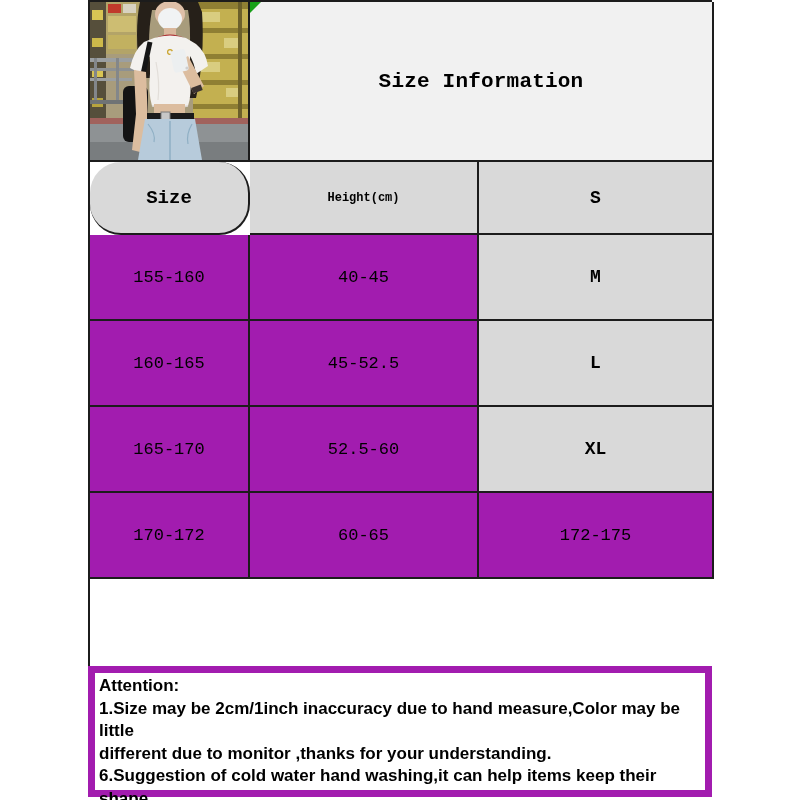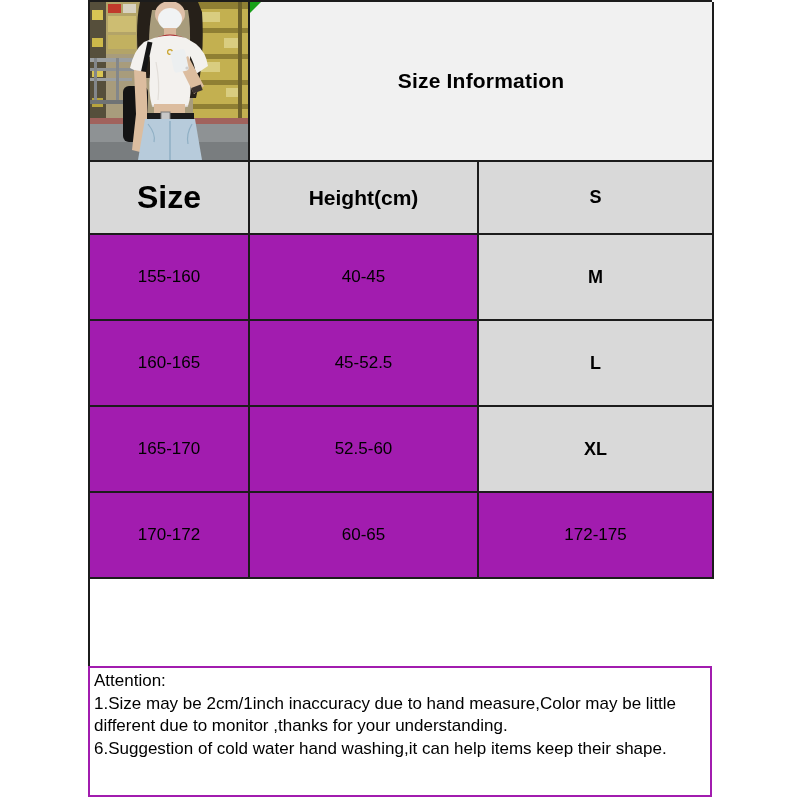--- a/index.html
+++ b/index.html
@@ -16,39 +16,40 @@
     border-top:2px solid #1c1c1c;
     border-left:2px solid #1c1c1c;
     width:622px;
   }
   .cell{
     box-sizing:border-box;
     border-right:2px solid #1c1c1c;
     border-bottom:2px solid #1c1c1c;
     display:flex;align-items:center;justify-content:center;
     text-align:center;
+    font-family:Liberation Mono, monospace;
   }
   .photo-cell{padding:0;background:#a79b7d;overflow:hidden;align-items:stretch;}
   .photo-cell svg{display:block;width:100%;height:100%;}
   .banner-cell{grid-column:2 / 4;background:#f1f1f1;position:relative;}
   .banner-title{font-weight:bold;font-size:21px;letter-spacing:.2px;}
   .corner-marker{
     position:absolute;top:0;left:0;width:0;height:0;
     border-top:11px solid #18a018;border-right:11px solid transparent;
   }
-  .head{background:#d9d9d9;font-weight:bold;font-size:21px;}
-  .head-size{font-size:32px;}
+  .head{background:#d9d9d9;font-weight:bold;font-size:12px;}
+  .head-size{font-size:19px;border-radius:31px;}
   .size-col{background:#d9d9d9;font-weight:bold;font-size:18px;}
   .data-cell{background:#a21caf;font-size:17px;font-weight:normal;}
   
   .attention{
     box-sizing:border-box;width:624px;margin-top:0;
-    border:2px solid #a21caf;height:131px;
+    border:7px solid #a21caf;height:131px;
     background:#ffffff;padding:2px 8px 0 4px;
-    font-size:17px;line-height:22.5px;text-align:left;
+    font-size:17px;line-height:22.5px;text-align:left;font-weight:bold;
   }
 </style>
 </head>
 <body>
 
 <div class="sheet">
   <div class="grid">
 
     <div class="cell photo-cell">
       <svg viewBox="0 0 158 158" preserveAspectRatio="none">

